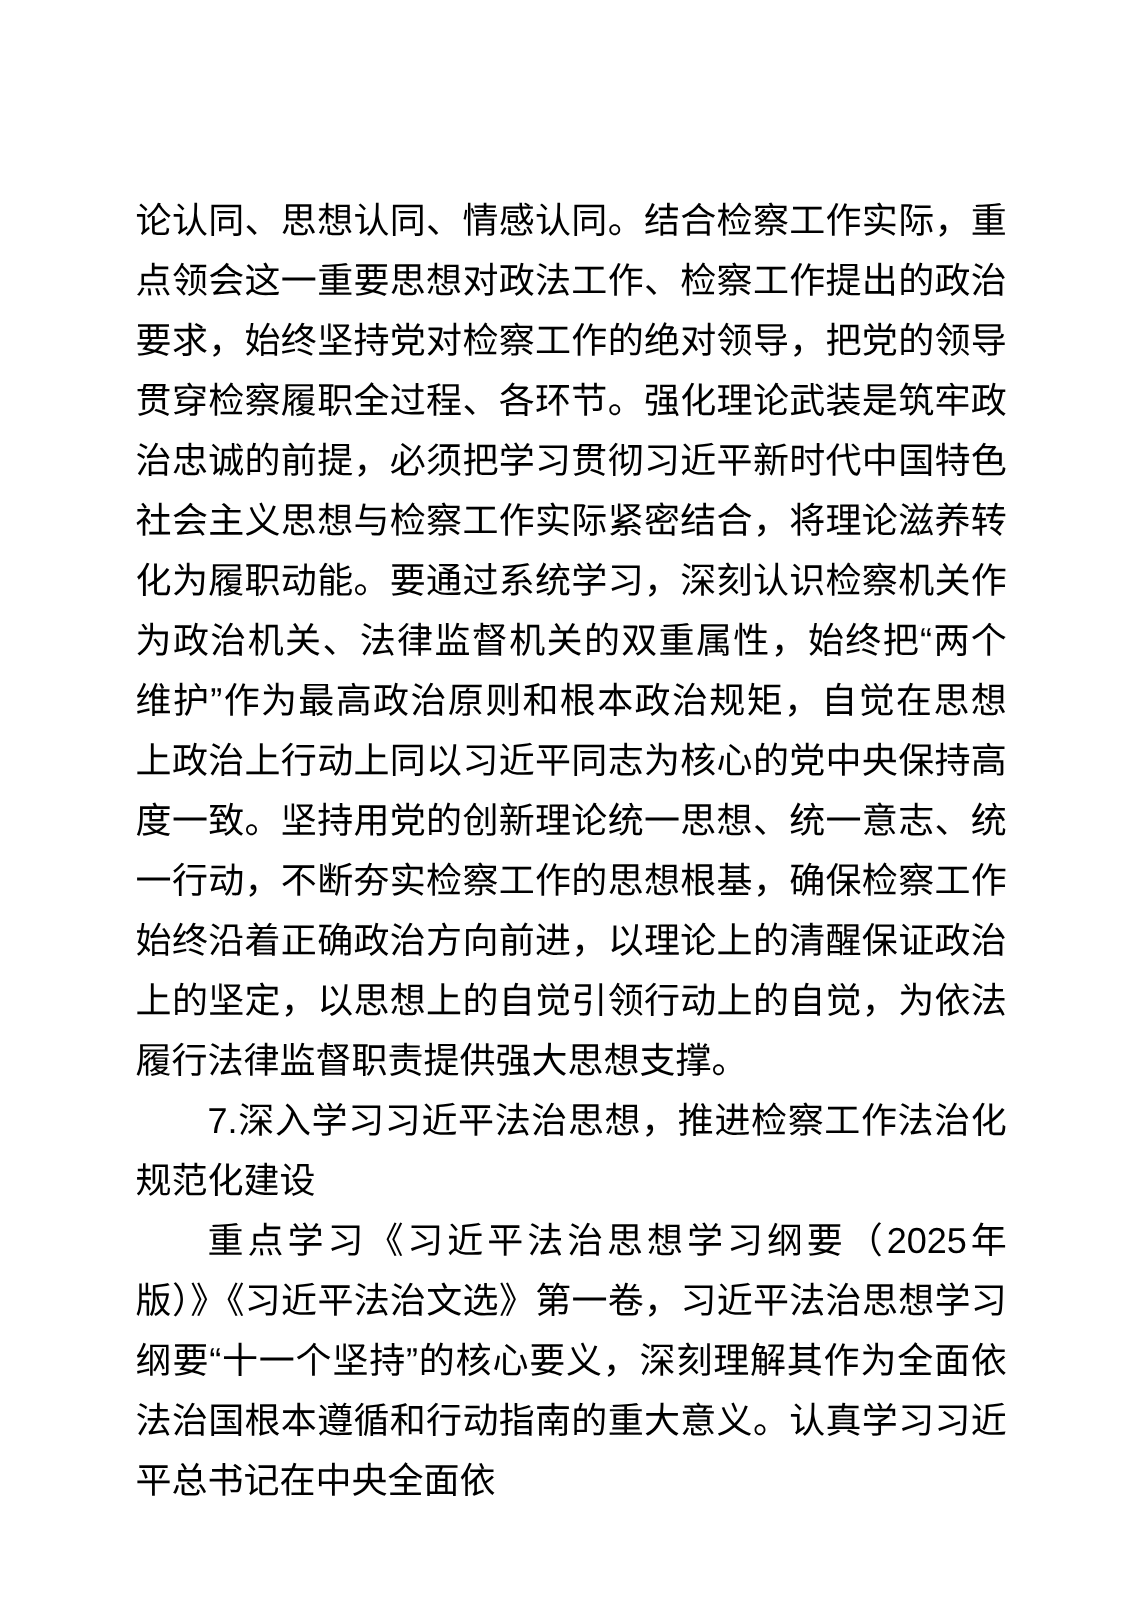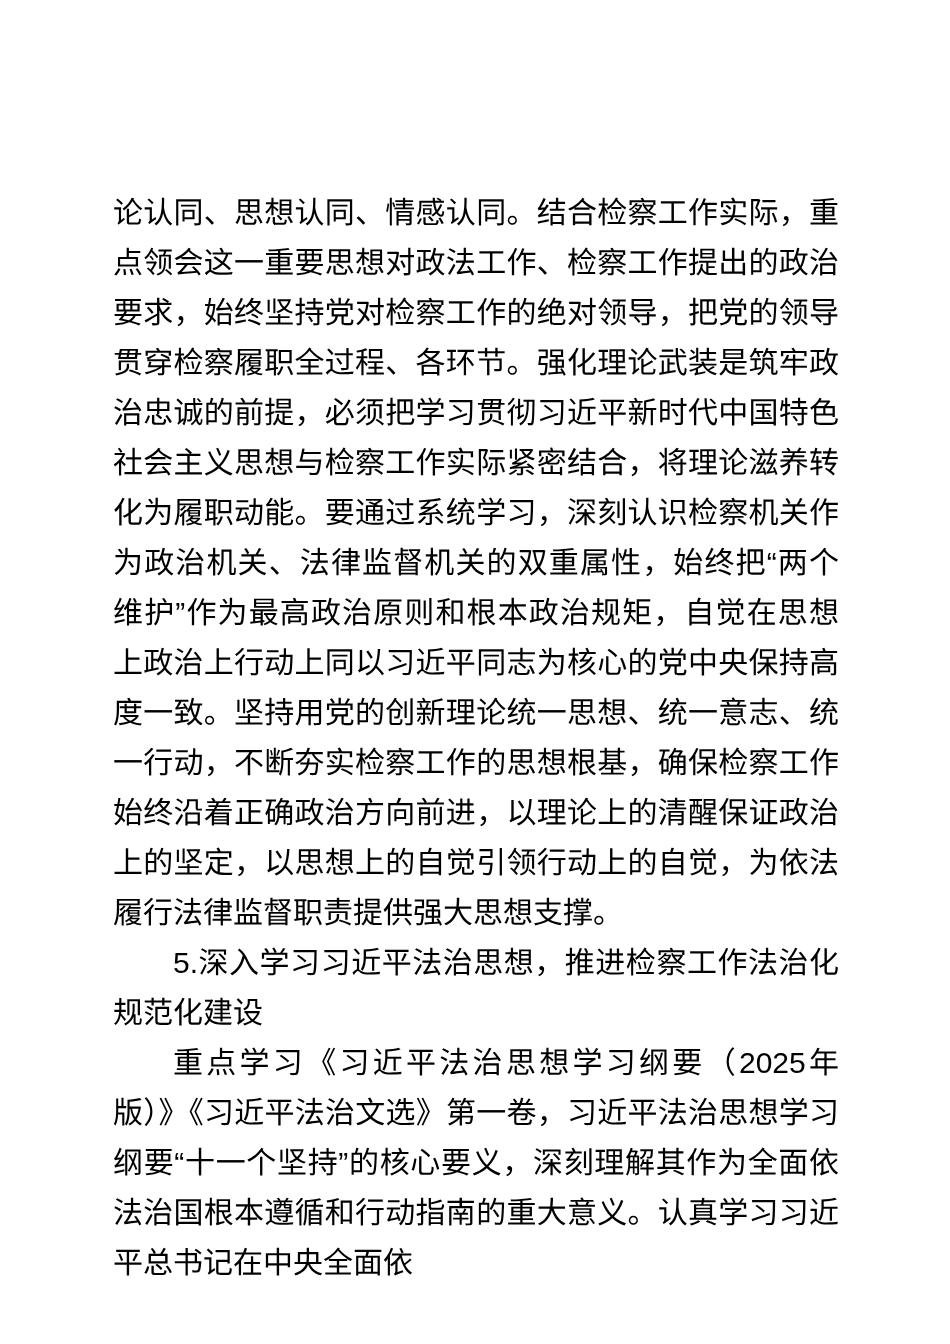--- a/index.html
+++ b/index.html
@@ -12,21 +12,21 @@
     position: relative;
     width: 950px;
     height: 1344px;
     background: #ffffff;
     overflow: hidden;
     box-sizing: border-box;
   }
   .text-column {
     position: absolute;
     left: 113px;
-    top: 188px;
+    top: 160px;
     width: 726px;
   }
   .para {
     margin: 0;
     padding: 0;
     font-family: "Liberation Sans", "DejaVu Sans", sans-serif;
     font-size: 30px;
     line-height: 50px;
     color: #000000;
     text-align: justify;
@@ -47,19 +47,19 @@
 </style>
 </head>
 <body>
 
 <div class="page">
 
   <div class="text-column">
 
     <p class="para continuation">论认同、思想认同、情感认同。结合检察工作实际，重点领会这一重要思想对政法工作、检察工作提出的政治要求，始终坚持党对检察工作的绝对领导，把党的领导贯穿检察履职全过程、各环节。强化理论武装是筑牢政治忠诚的前提，必须把学习贯彻习近平新时代中国特色社会主义思想与检察工作实际紧密结合，将理论滋养转化为履职动能。要通过系统学习，深刻认识检察机关作为政治机关、法律监督机关的双重属性，始终把“两个维护”作为最高政治原则和根本政治规矩，自觉在思想上政治上行动上同以习近平同志为核心的党中央保持高度一致。坚持用党的创新理论统一思想、统一意志、统一行动，不断夯实检察工作的思想根基，确保检察工作始终沿着正确政治方向前进，以理论上的清醒保证政治上的坚定，以思想上的自觉引领行动上的自觉，为依法履行法律监督职责提供强大思想支撑。</p>
 
-    <p class="para indent-2">5.深入学习习近平法治思想，推进检察工作法治化规范化建设</p>
+    <p class="para indent-2">7.深入学习习近平法治思想，推进检察工作法治化规范化建设</p>
 
     <p class="para indent-2">重点学习《习近平法治思想学习纲要（2025年版）》《习近平法治文选》第一卷，习近平法治思想学习纲要“十一个坚持”的核心要义，深刻理解其作为全面依法治国根本遵循和行动指南的重大意义。认真学习习近平总书记在中央全面依</p>
 
   </div>
 
 </div>
 
 </body></html>

